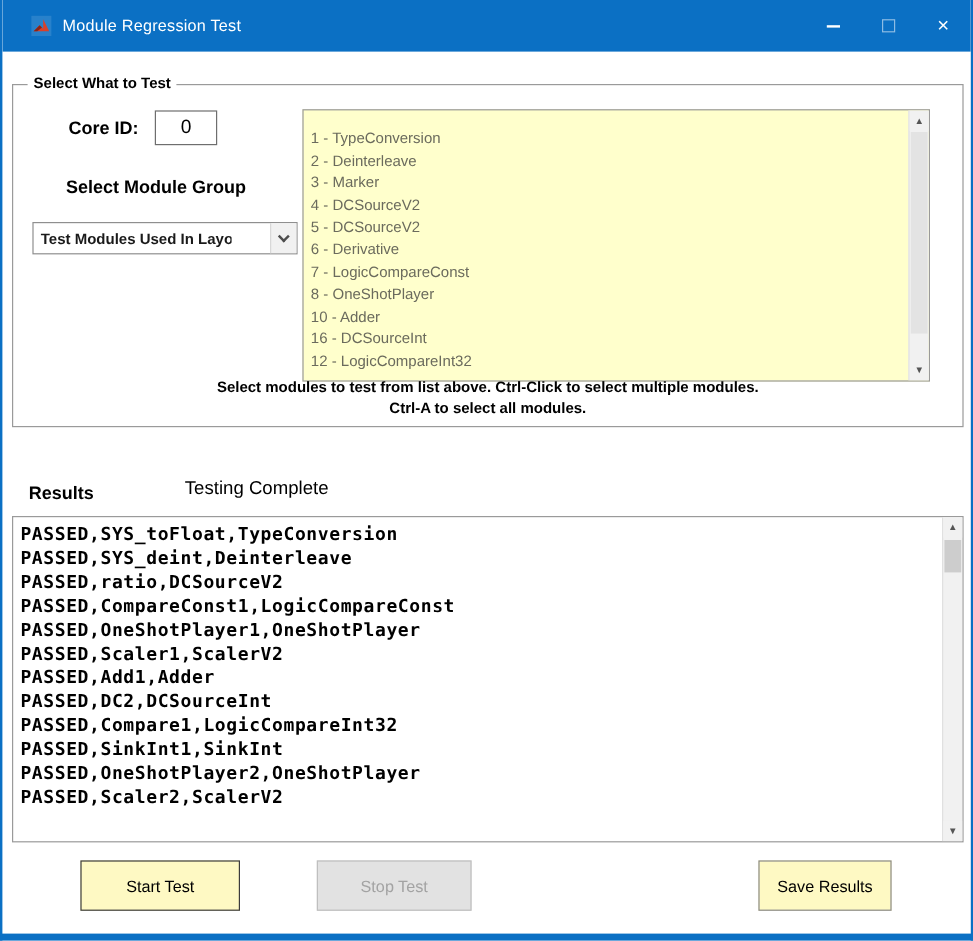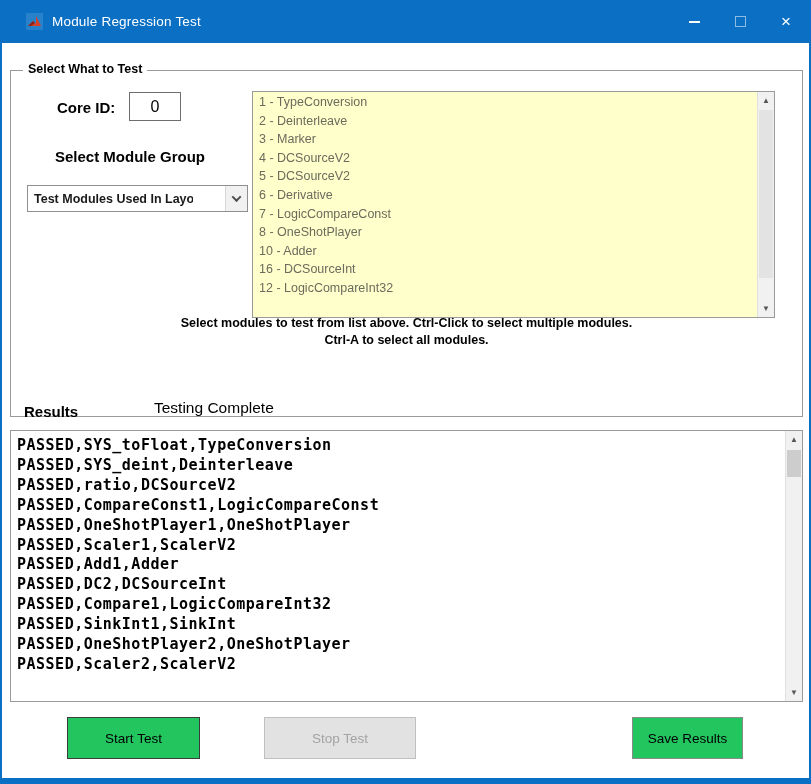--- a/index.html
+++ b/index.html
@@ -26,21 +26,21 @@
   .app-icon { width: 17px; height: 17px; margin-left: 24px; flex: 0 0 auto; }
   .titlebar .title { margin-left: 9px; font-size: 13.5px; letter-spacing: 0.2px; }
   .win-controls { margin-left: auto; display: flex; height: 100%; }
   .win-btn { width: 46px; height: 100%; display: flex; align-items: center; justify-content: center; cursor: default; }
   .glyph-min { width: 11px; height: 2px; background: #ffffff; }
   .glyph-max { width: 11px; height: 11px; border: 1.5px solid #8dbce4; }
   .glyph-close { font-size: 17px; color: #ffffff; line-height: 1; font-weight: 400; }
 
   
   .groupbox {
-    position: absolute; left: 8px; top: 70px; width: 793px; height: 347px;
+    position: absolute; left: 8px; top: 70px; width: 793px; height: 286px;
     border: 1px solid #9a9a9a;
     background: #ffffff;
   }
   .groupbox-legend {
     position: absolute; top: -9px; left: 12px;
     background: #ffffff; padding: 0 5px;
     font-size: 12.5px; font-weight: bold; color: #000;
   }
   .core-label {
     position: absolute; left: 46px; top: 28px;
@@ -69,21 +69,21 @@
     display: flex; align-items: center; justify-content: center;
   }
   .chev { width: 7px; height: 7px; border-right: 2px solid #4d4d4d; border-bottom: 2px solid #4d4d4d; transform: rotate(45deg) translate(-1px,-1px); }
 
   
   .module-listbox {
     position: absolute; left: 241px; top: 20px; width: 523px; height: 227px;
     background: #ffffcc; border: 1px solid #9a9a9a;
     overflow: hidden;
   }
-  .module-list { position: absolute; left: 0; top: 1px; right: 17px; bottom: 0; padding: 0 0 0 6px; border-radius: 22px; }
+  .module-list { position: absolute; left: 0; top: 1px; right: 17px; bottom: 0; padding: 13px 0 0 6px; border-radius: 22px; }
   .module-item { font-size: 12.5px; line-height: 18.6px; color: #6b6b5d; white-space: nowrap; }
 
   
   .scrollbar {
     position: absolute; top: 0; right: 0; bottom: 0; width: 17px;
     background: #f1f1f1; border-left: 1px solid #e0e0e0;
     display: flex; flex-direction: column;
   }
   .sb-btn { flex: 0 0 17px; display: flex; align-items: center; justify-content: center; font-size: 8px; color: #555555; background: #f1f1f1; }
   .sb-track { flex: 1 1 auto; position: relative; }
@@ -106,25 +106,25 @@
   .results-line {
     font-family: "DejaVu Sans Mono", "Liberation Mono", monospace;
     font-size: 15px; font-weight: bold; letter-spacing: 0.5px;
     line-height: 19.9px; color: #000; white-space: pre;
   }
 
   
   .btn {
     position: absolute; top: 717px; height: 42px;
     font-family: "Liberation Sans", sans-serif; font-size: 13.5px;
-    background: #22c55e; color: #000;
+    background: #fef9c3; color: #000;
     cursor: default;
   }
   .btn-start { left: 65px; width: 133px; border: 1px solid #3c3c3c; }
-  .btn-stop  { left: 262px; width: 152px; border: 1px solid #bfbfbf; background: #e2e2e2; color: #a3a3a3; }
+  .btn-stop  { left: 262px; width: 129px; border: 1px solid #bfbfbf; background: #e2e2e2; color: #a3a3a3; }
   .btn-save  { left: 630px; width: 111px; border: 1px solid #8a8a8a; }
 </style>
 </head>
 <body>
 
 <div class="window">
 
   <div class="titlebar">
     <span class="app-icon">
       <svg width="17" height="17" viewBox="0 0 17 17">

